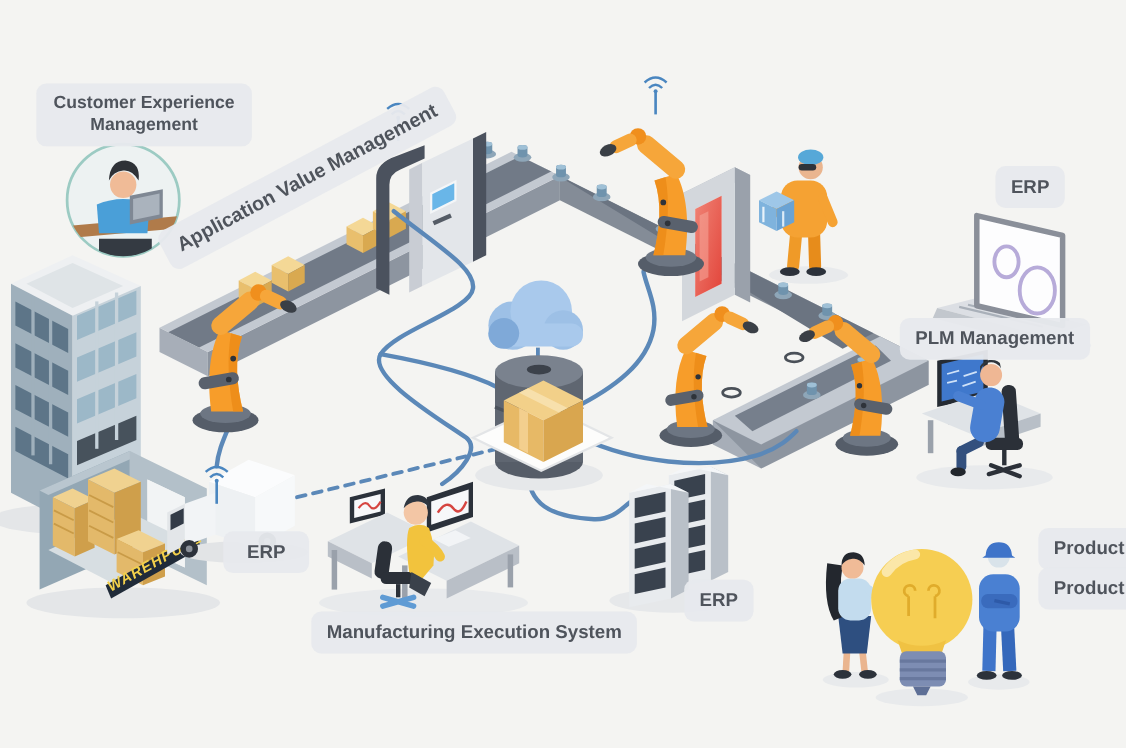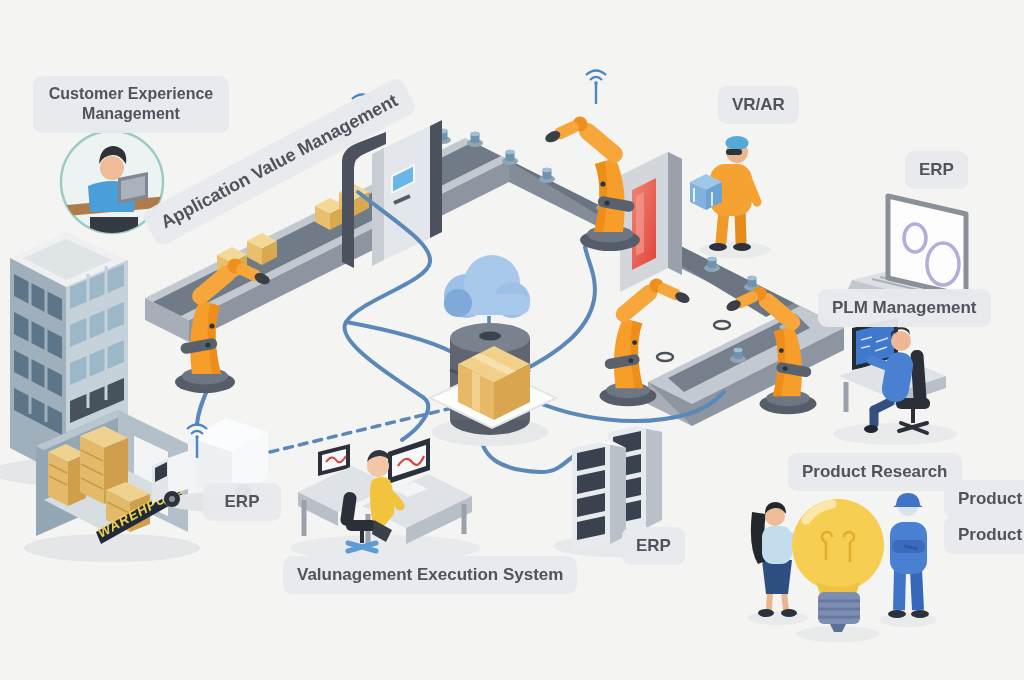--- a/index.html
+++ b/index.html
@@ -412,32 +412,30 @@
   </g>
 
 </svg>
 
 <div class="lbl sm" style="left:33px;top:76px;width:168px;">Customer Experience Management</div>
 
 <div class="lbl rot" style="left:150px;top:211px;">Application Value Management</div>
 
 
 
-<div class="lbl" style="left:718px;top:86px;">VR/AR</div>
 
 <div class="lbl" style="left:905px;top:151px;">ERP</div>
 
 <div class="lbl" style="left:818px;top:289px;">PLM Management</div>
 
 <div class="lbl" style="left:203px;top:483px;width:50px;">ERP</div>
 
 <div class="lbl" style="left:622px;top:527px;">ERP</div>
 
-<div class="lbl" style="left:788px;top:453px;">Product Research</div>
 
 <div class="lbl cut" style="left:944px;top:480px;width:120px;">Product Do</div>
 
 <div class="lbl cut" style="left:944px;top:516px;width:120px;">Product Pi</div>
 
-<div class="lbl" style="left:283px;top:556px;">Valunagement Execution System</div>
+<div class="lbl" style="left:283px;top:556px;">Manufacturing Execution System</div>
 
 
 </div>
 
 </body></html>

